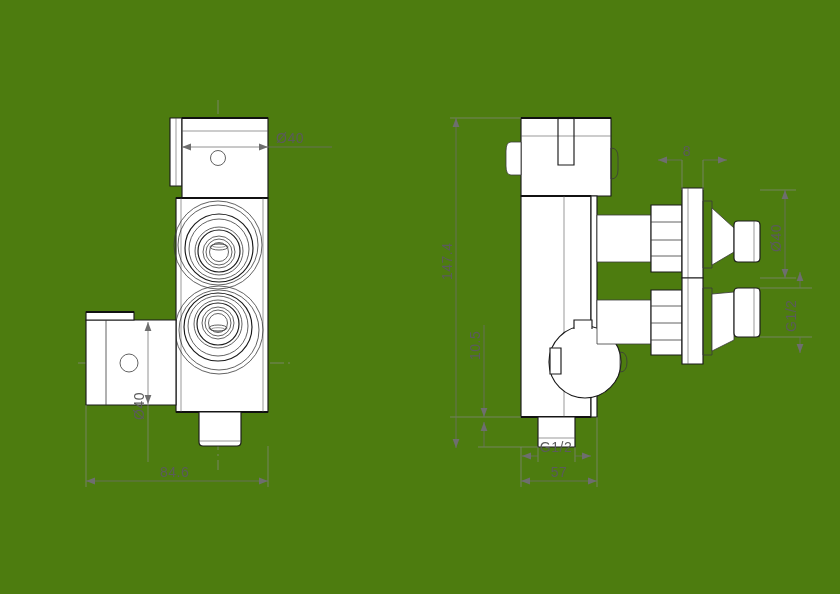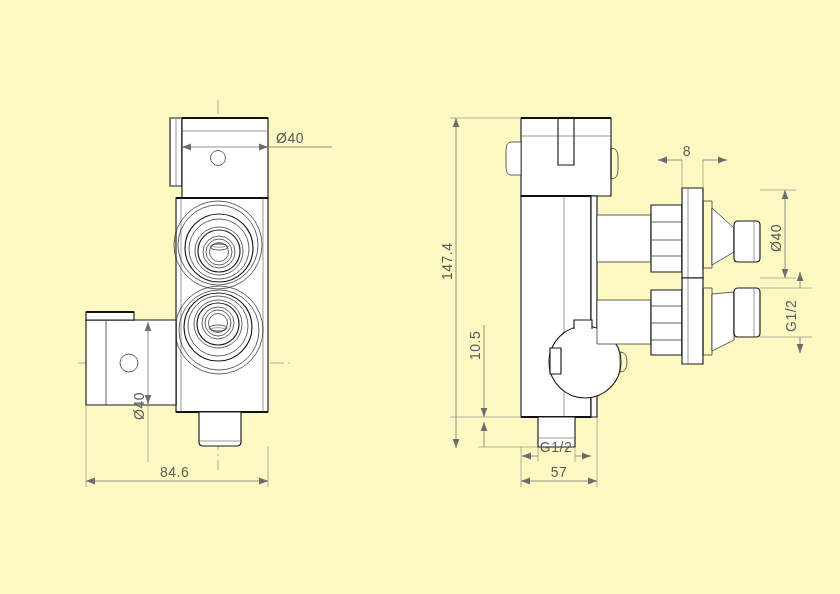--- a/index.html
+++ b/index.html
@@ -8,21 +8,21 @@
     padding: 0;
     background: #ffffff;
   }
   body {
     font-family: "Liberation Sans", sans-serif;
   }
   #drawing-sheet {
     position: relative;
     width: 840px;
     height: 594px;
-    background: #fef9c3;
+    background: #4d7c0f;
     overflow: hidden;
   }
   #drawing-sheet svg {
     display: block;
   }
   .dim-text {
     font-family: "Liberation Sans", sans-serif;
     font-size: 14px;
     fill: #5b5b5b;
     letter-spacing: 0.5px;

